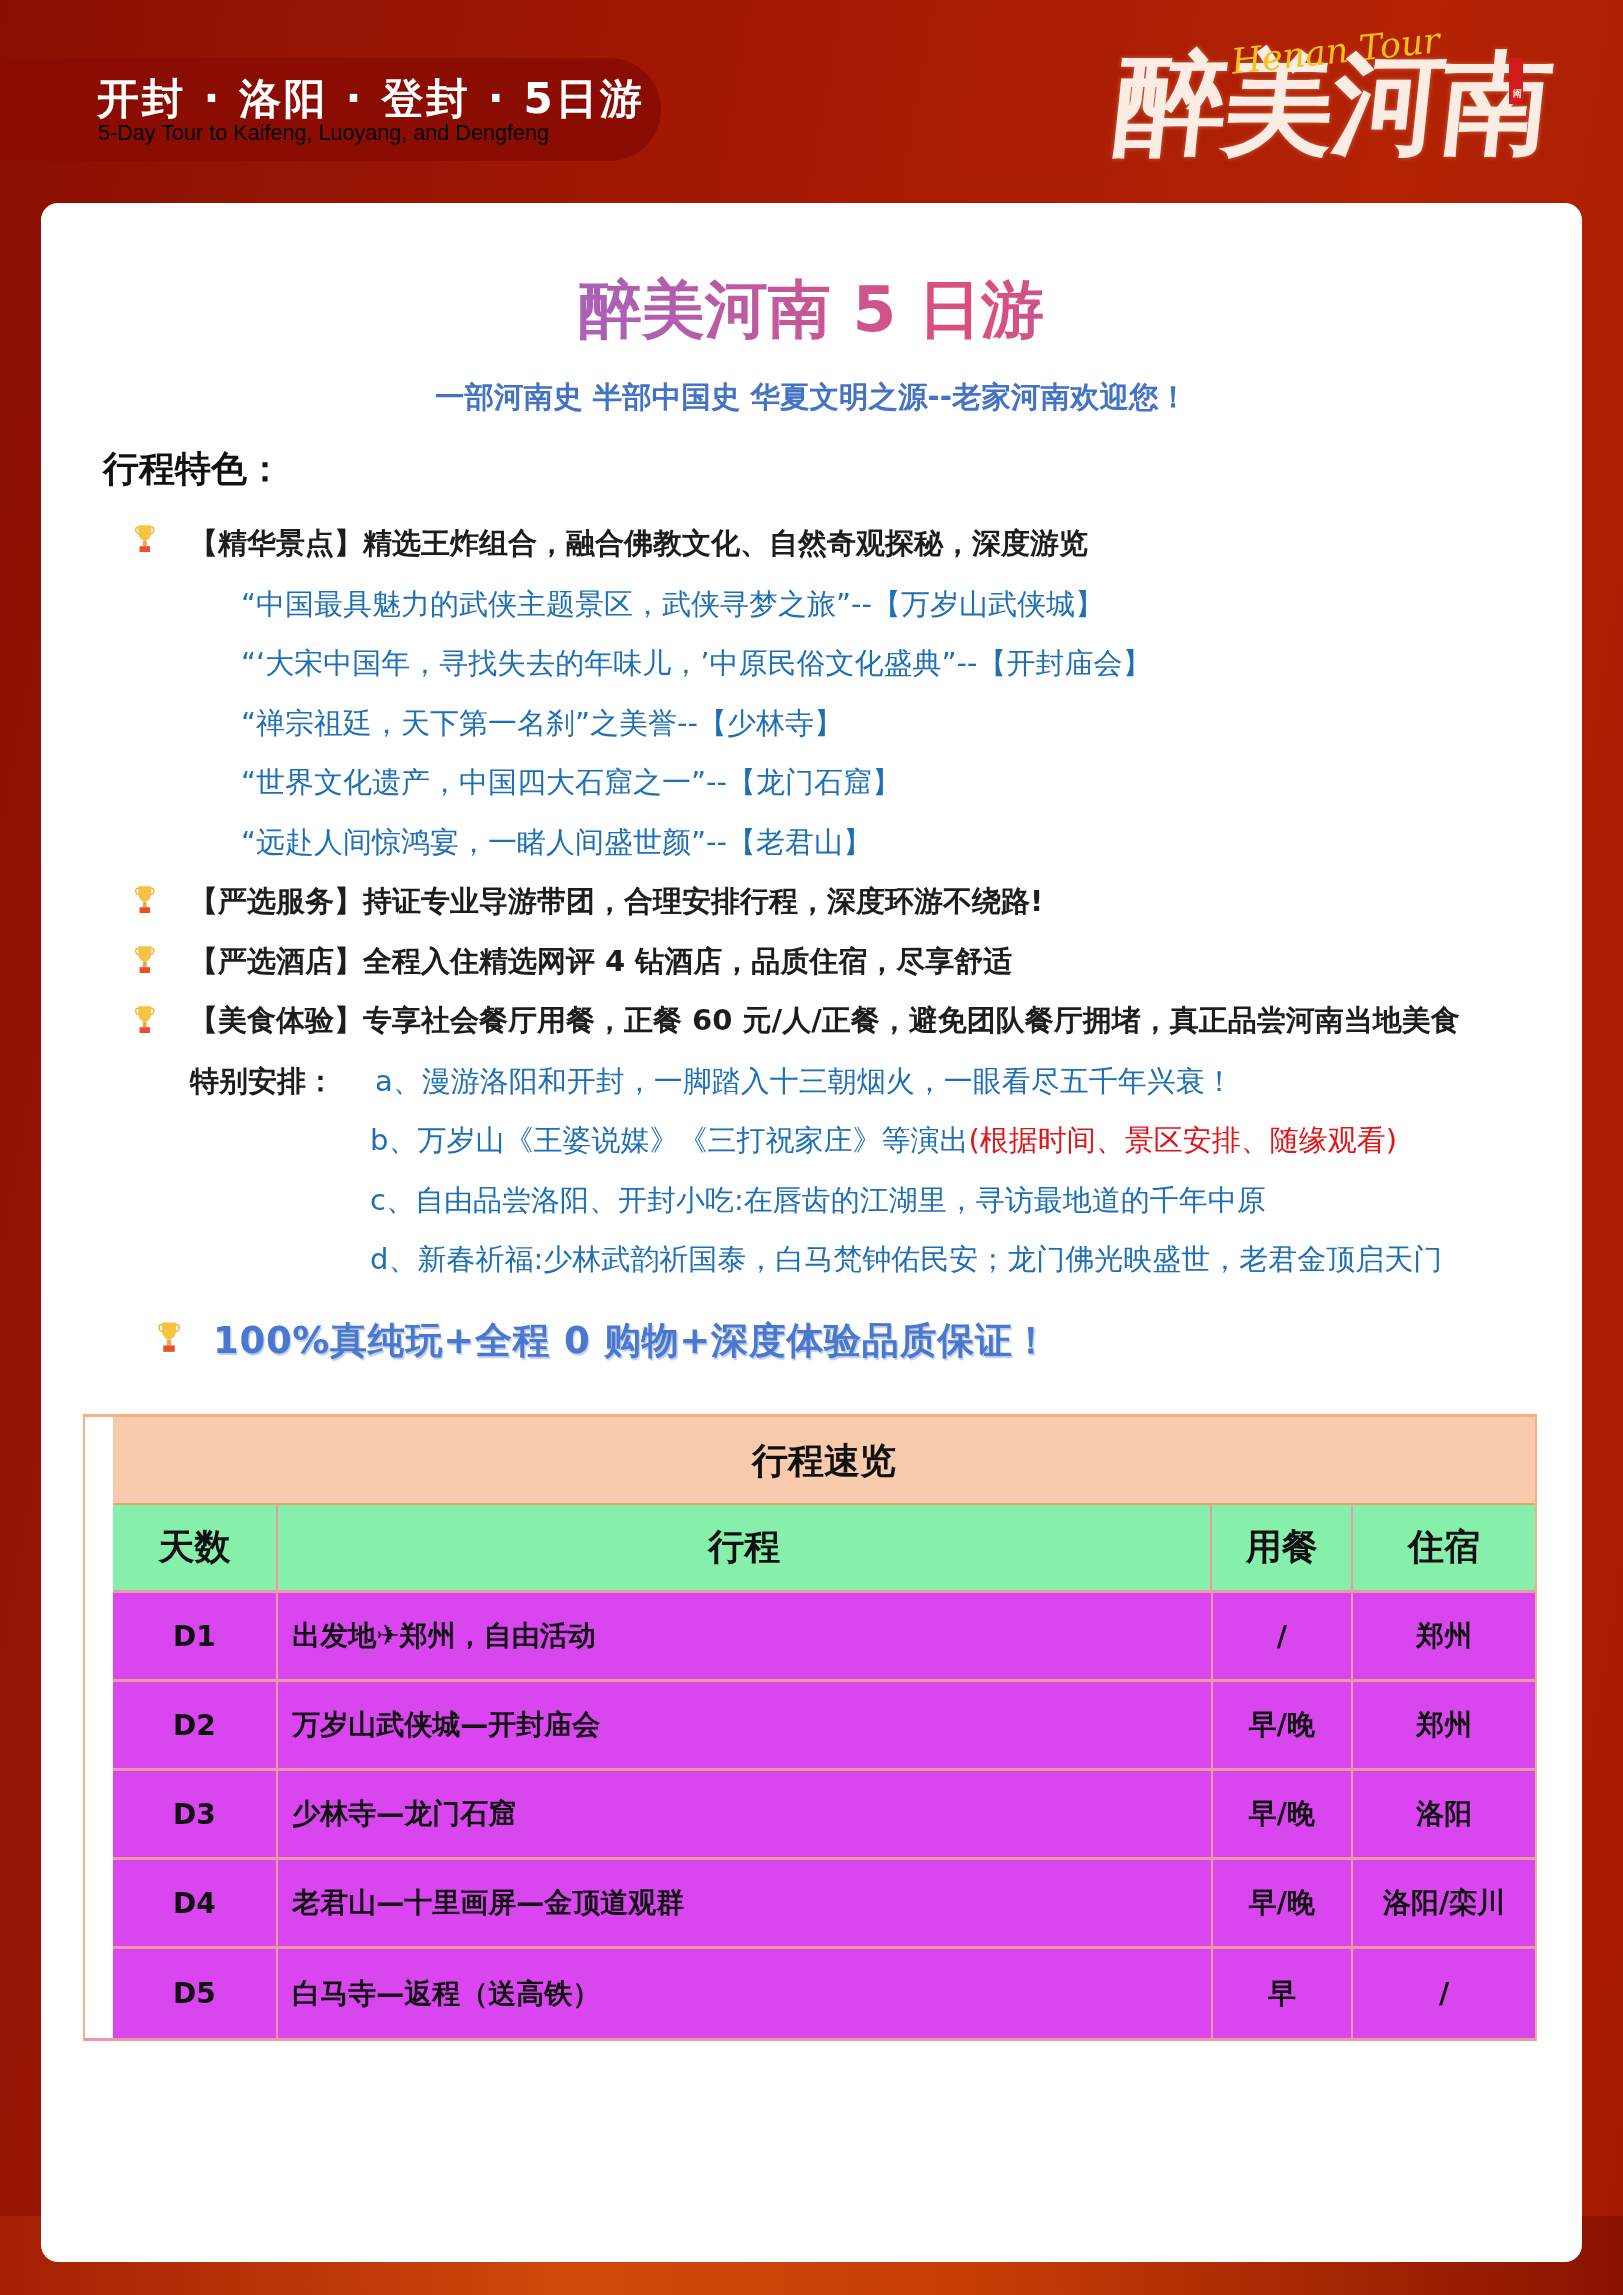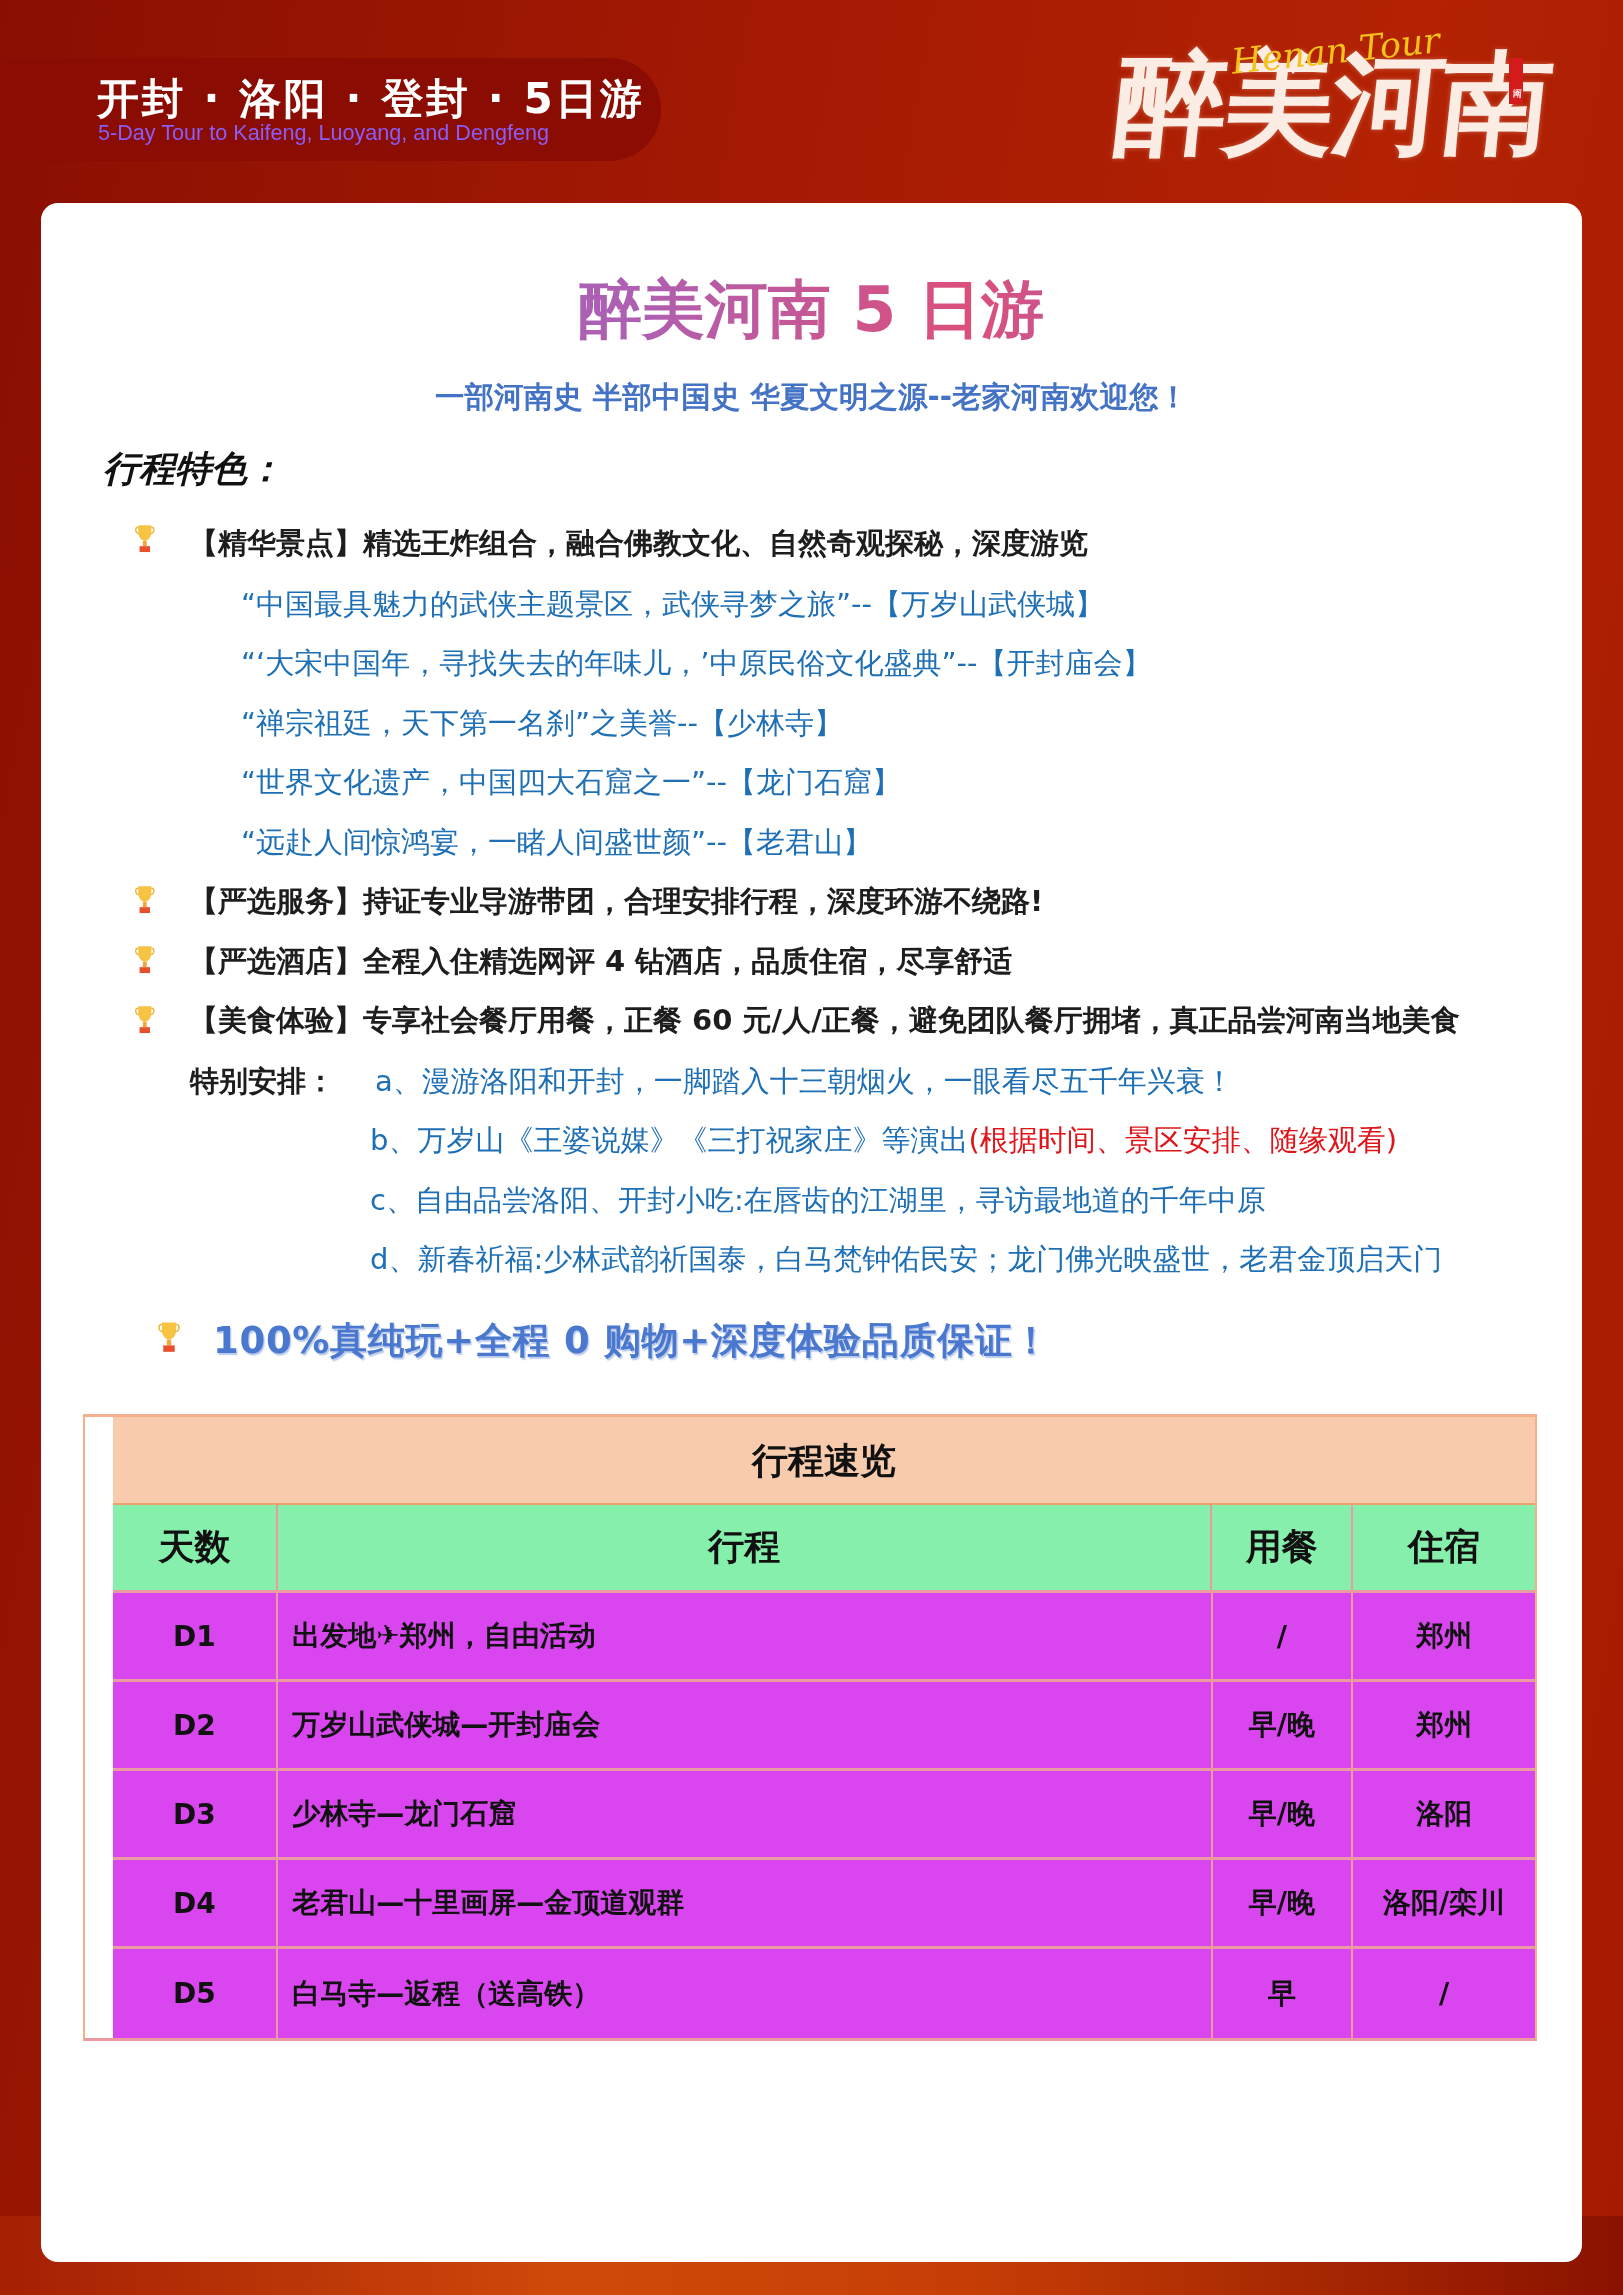--- a/index.html
+++ b/index.html
@@ -19,21 +19,21 @@
     background: #8a0c02;
     border-radius: 0 52px 52px 0;
   }
   .banner-title {
     position: absolute; left: 97px; top: 71px;
     color: #fff; font-weight: bold; font-size: 42px; letter-spacing: 2.6px;
     font-family: "DejaVu Sans", sans-serif;
   }
   .banner-sub {
     position: absolute; left: 98px; top: 120px;
-    color: #8b5cf6; font-size: 21.6px;
+    color: #000000; font-size: 21.6px;
     font-family: "Liberation Sans", sans-serif;
   }
   
   .logo-cn {
     position: absolute; left: 1116px; top: 29.5px;
     font-family: "DejaVu Serif", serif; font-weight: bold;
     font-size: 111px; letter-spacing: -2.6px;
     color: #fbece4;
     text-shadow: 0 0 5.2px rgba(255,200,180,0.4);
     transform: skewX(-6deg);
@@ -59,21 +59,21 @@
     font-size: 63px; font-weight: bold;
     background: linear-gradient(90deg, #7b6bd4 0%, #b05fb0 40%, #dc4f7a 60%, #8b6ad0 80%, #d85384 100%);
     -webkit-background-clip: text; background-clip: text; color: transparent;
   }
   .tagline {
     position: absolute; left: 0; right: 0; top: 378px; text-align: center;
     font-size: 29.5px; font-weight: bold; color: #4472c4;
   }
   .features-heading {
     position: absolute; left: 103px; top: 445px;
-    font-size: 36px; font-weight: bold; color: #111; font-style: italic;
+    font-size: 36px; font-weight: bold; color: #111;
   }
   .row {
     position: absolute; white-space: nowrap;
     font-size: 29px;
   }
   .bold-black { color: #1d1d1d; font-weight: bold; }
   .blue { color: #1f6fb5; margin-left: 39px; }
   .red { color: #e0151a; }
   .trophy { position: absolute; width: 23.6px; height: 30px; }
   .promise {

